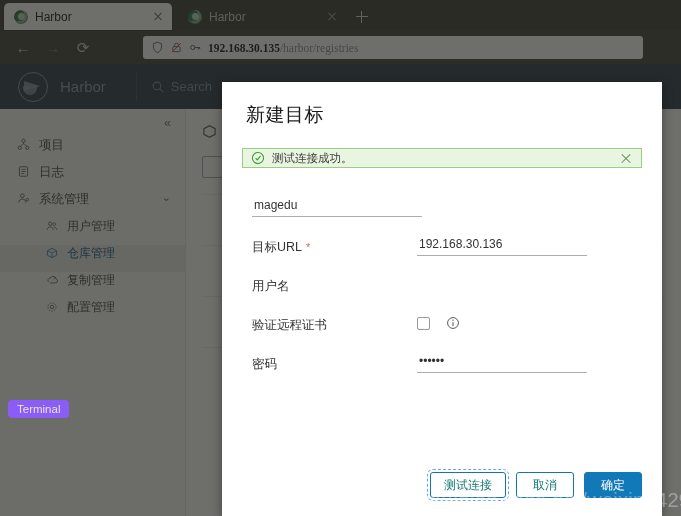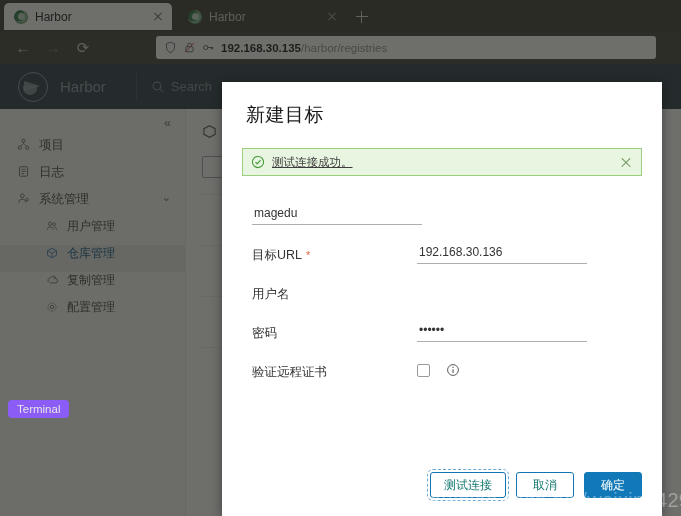--- a/index.html
+++ b/index.html
@@ -78,24 +78,24 @@
     background: #42413c;
     display: flex; align-items: center;
   }
   .nav-btn {
     width: 30px; height: 30px; flex: 0 0 auto; position: relative;
     color: #d3d3cd; font-size: 15px;
     display: flex; align-items: center; justify-content: center;
   }
   .nav-btn.disabled { color: #76756f; }
   .urlbar {
-    position: absolute; left: 156px; top: 5px; width: 500px; height: 23px;
+    position: absolute; left: 143px; top: 5px; width: 500px; height: 23px;
     background: #ffffff; border-radius: 3px;
     display: flex; align-items: center; padding: 0 8px;
-    font-size: 11.5px; color: #15141a; overflow: hidden;
+    font-size: 11.5px; color: #15141a; overflow: hidden; font-family: Liberation Serif, serif;
   }
   .url-ico { width: 14px; height: 14px; margin-right: 5px; flex: 0 0 auto; position: relative; }
   .shield-ico svg, .lock-ico svg, .key-ico svg { display: block; }
   .url-text { white-space: nowrap; }
   .url-host { font-weight: bold; color: #15141a; }
   .url-path { color: #8f8f93; }
 
   
   .app {
     position: absolute; left: 0; top: 64px; width: 681px; height: 452px;
@@ -189,24 +189,24 @@
     position: absolute; left: 222px; top: 82px; width: 440px; height: 434px;
     background: #ffffff;
     box-shadow: 0 2px 10px rgba(0,0,0,.4);
   }
   .modal-title {
     font-size: 19px; color: #1a1a1a; font-weight: normal;
     padding: 20px 24px 0 24px;
     letter-spacing: .5px;
   }
   .alert {
-    margin: 20px 20px 0 20px; height: 28px;
+    margin: 20px 20px 0 20px; height: 20px;
     background: #e8f5e0; border: 1px solid #9bce7e;
     display: flex; align-items: center; padding: 0 8px;
-    font-size: 11.5px; color: #3d3d3d; text-decoration: underline;
+    font-size: 11.5px; color: #3d3d3d;
   }
   .alert-ico { margin-right: 7px; display: block; flex: 0 0 auto; }
   .alert-text { flex: 1 1 auto; }
   .alert-close {
     width: 14px; height: 14px; position: relative; color: #6b8f56; flex: 0 0 auto;
   }
   .alert-close::before, .alert-close::after {
     content: ""; position: absolute; left: 1px; top: 6.5px;
     width: 12px; height: 1.2px; background: currentColor;
   }
@@ -471,36 +471,36 @@
       </div>
 
       <div class="field">
         <div class="field-label">
           <span>用户名</span>
         </div>
       </div>
 
       <div class="field">
         <div class="field-label">
-          <span>密码</span>
-        </div>
-        <input class="field-input" type="password" value="Harbor" style="">
-      </div>
-
-      <div class="field">
-        <div class="field-label">
           <span>验证远程证书</span>
         </div>
         <span class="checkbox"></span>
         <svg class="info-ico" width="14" height="14" viewBox="0 0 16 16">
           <circle cx="8" cy="8" r="6.2" fill="none" stroke="#555" stroke-width="1.1"></circle>
           <line x1="8" y1="7" x2="8" y2="11.4" stroke="#555" stroke-width="1.2"></line>
           <circle cx="8" cy="4.8" r=".8" fill="#555"></circle>
         </svg>
       </div>
+
+      <div class="field">
+        <div class="field-label">
+          <span>密码</span>
+        </div>
+        <input class="field-input" type="password" value="Harbor" style="">
+      </div>
     </div>
 
     <div class="modal-footer">
       <div class="btn btn-outline focused">测试连接</div>
       <div class="btn btn-outline">取消</div>
       <div class="btn btn-primary">确定</div>
     </div>
   </div>
 
   <div class="taskbar-chip">Terminal</div>

